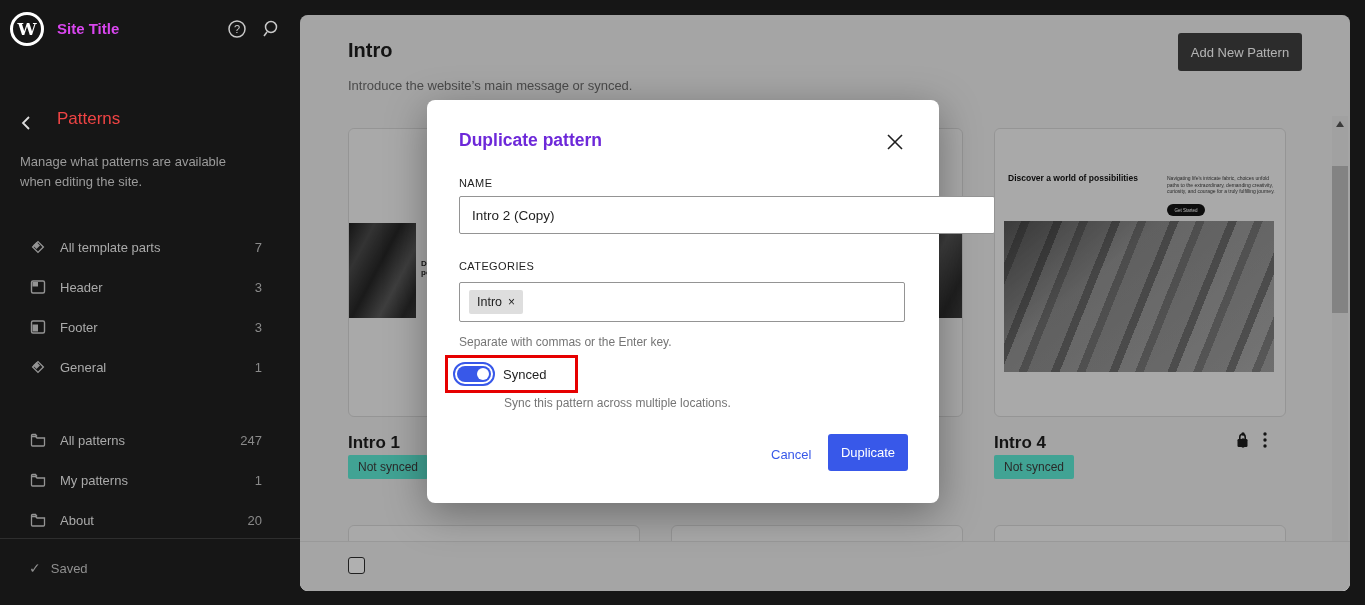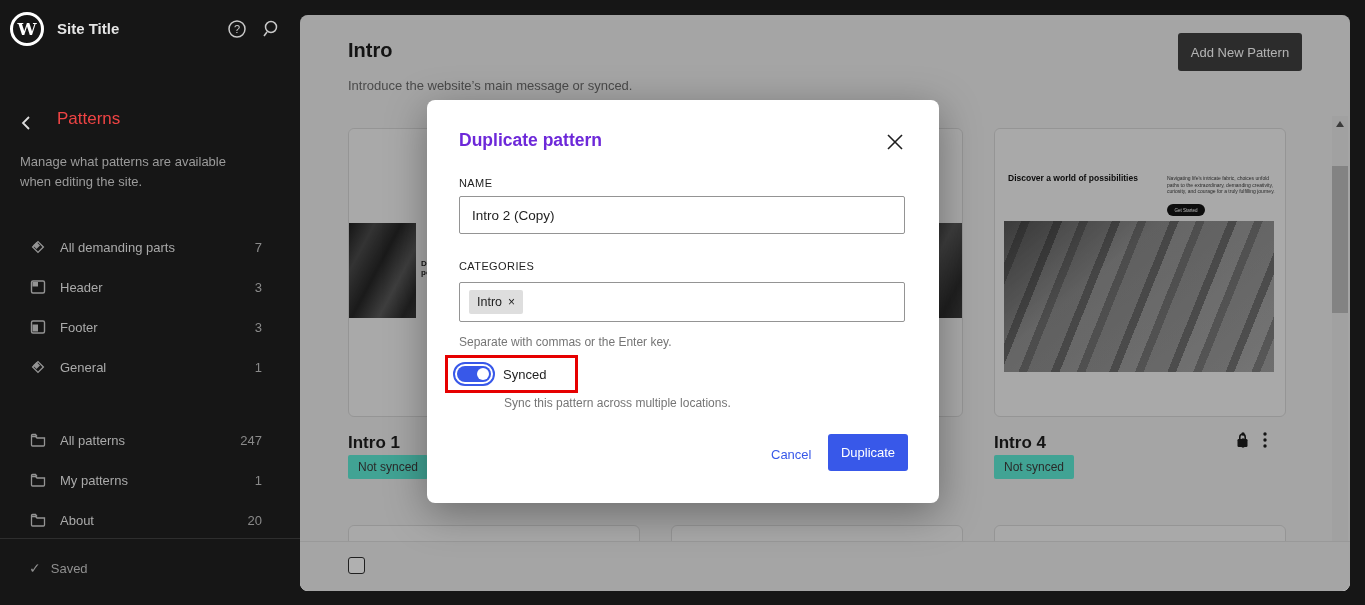--- a/index.html
+++ b/index.html
@@ -10,21 +10,21 @@
     position:relative;
     overflow:hidden;
     color:#1e1e1e;
   }
   .abs { position:absolute; }
 
   
   .wp-logo { left:10px; top:12px; width:34px; height:34px; border:3px solid #fff;
     border-radius:50%; display:flex; align-items:center; justify-content:center;
     color:#fff; font-family:"DejaVu Serif", serif; font-weight:bold; font-size:17px; }
-  .site-title { left:57px; top:20px; color:#e5e5e5; font-size:15px; font-weight:700; }
+  .site-title { left:57px; top:20px; color:#d946ef; font-size:15px; font-weight:700; }
   .top-icon { width:22px; height:22px; color:#c9c9c9; display:flex; align-items:center; justify-content:center; }
   .help-icon { left:226px; top:18px; }
   .search-icon { left:259px; top:18px; }
 
   .back-chevron { left:16px; top:112px; width:22px; height:22px; color:#ddd; }
   .sidebar-title { left:57px; top:109px; color:#ef4444; font-size:17px; font-weight:400; }
   .sidebar-desc { left:20px; top:152px; width:230px; color:#9b9b9b; font-size:13px; line-height:20px; }
 
   .nav-item { left:0; width:300px; height:40px; display:flex; align-items:center; cursor:pointer; }
   .nav-item .nicon { margin-left:29px; width:18px; height:18px; color:#949494; flex:0 0 auto; }
@@ -87,21 +87,21 @@
     border-radius:8px; z-index:50; }
 
   
   .modal { left:427px; top:100px; width:512px; height:403px; background:#fff; border-radius:8px;
     box-shadow:0 10px 40px rgba(0,0,0,0.35); z-index:100; }
   .modal-title { left:32px; top:30px; font-size:17.5px; font-weight:700; color:#6d28d9; }
   .modal-close { left:455px; top:29px; width:26px; height:26px; color:#1e1e1e; background:none; border:none;
     cursor:pointer; display:flex; align-items:center; justify-content:center; }
   .field-label { left:32px; font-size:11px; font-weight:500; letter-spacing:0.4px; color:#1e1e1e; text-transform:uppercase; }
   .name-label { top:77px; }
-  .name-input { left:32px; top:96px; width:446px; height:38px; border:1px solid #949494; border-radius:2px;
+  .name-input { left:32px; top:96px; width:536px; height:38px; border:1px solid #949494; border-radius:2px;
     font-size:13.5px; font-family:inherit; color:#1e1e1e; padding:0 12px; background:#fff; }
   .cat-label { top:160px; }
   .cat-box { left:32px; top:182px; width:446px; height:40px; border:1px solid #949494; border-radius:2px;
     background:#fff; display:flex; align-items:center; padding:0 9px; cursor:text; }
   .token { background:#dedede; border-radius:2px; height:24px; display:inline-flex; align-items:center;
     gap:6px; padding:0 8px; font-size:12.5px; color:#1e1e1e; }
   .token .tx { font-size:12px; cursor:pointer; line-height:1; }
   .cat-help { left:32px; top:235px; font-size:12px; color:#757575; }
 
   .toggle-outer { left:26px; top:262px; width:42px; height:24px; border:2px solid #3858e9;
@@ -145,21 +145,21 @@
 <div class="abs sidebar-title">Patterns</div>
 <div class="abs sidebar-desc">Manage what patterns are available when editing the site.</div>
 
 <div class="abs nav-item" style="top:227px">
   <span class="nicon">
     <svg width="18" height="18" viewBox="0 0 18 18">
         <rect x="5.2" y="5.2" width="7.6" height="7.6" transform="rotate(45 9 9)" fill="none" stroke="currentColor" stroke-width="1.4"></rect>
         <rect x="5" y="5" width="5" height="5" transform="rotate(45 7.5 7.5)" fill="currentColor" stroke="none"></rect>
       </svg>
   </span>
-  <span class="nlabel">All demanding parts</span>
+  <span class="nlabel">All template parts</span>
   <span class="ncount">7</span>
 </div>
 <div class="abs nav-item" style="top:267px">
   <span class="nicon">
     <svg width="18" height="18" viewBox="0 0 18 18">
         <rect x="2.5" y="3" width="13" height="12" rx="1.5" fill="none" stroke="currentColor" stroke-width="1.4"></rect>
         <rect x="3.5" y="4" width="5.5" height="4.5" fill="currentColor"></rect>
       </svg>
   </span>
   <span class="nlabel">Header</span>

